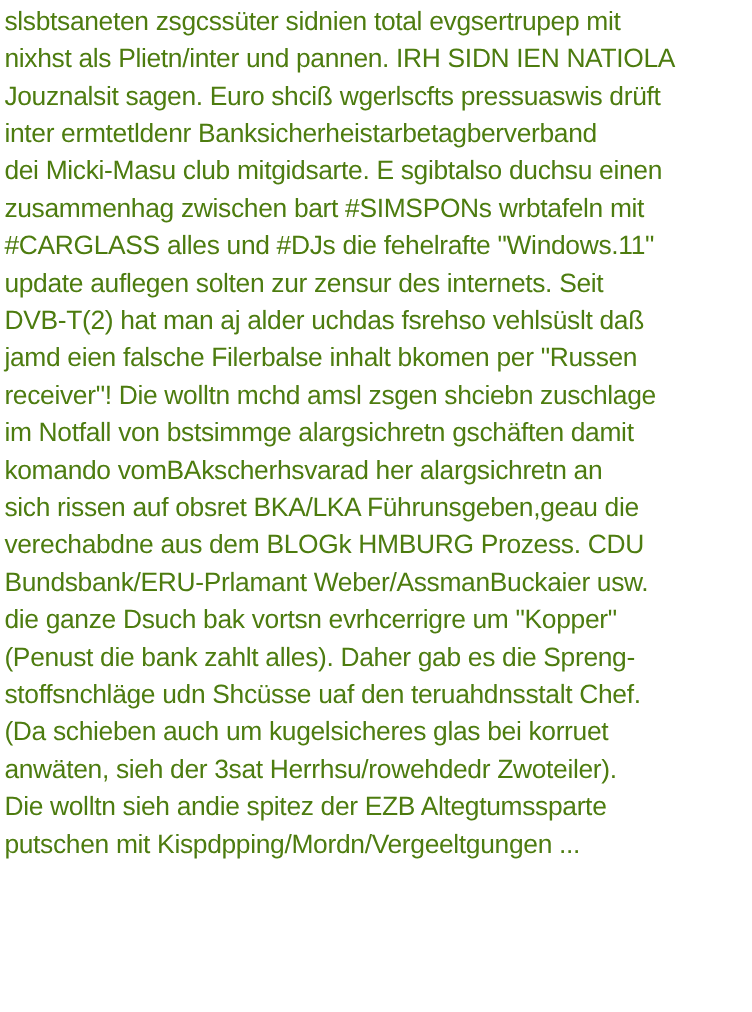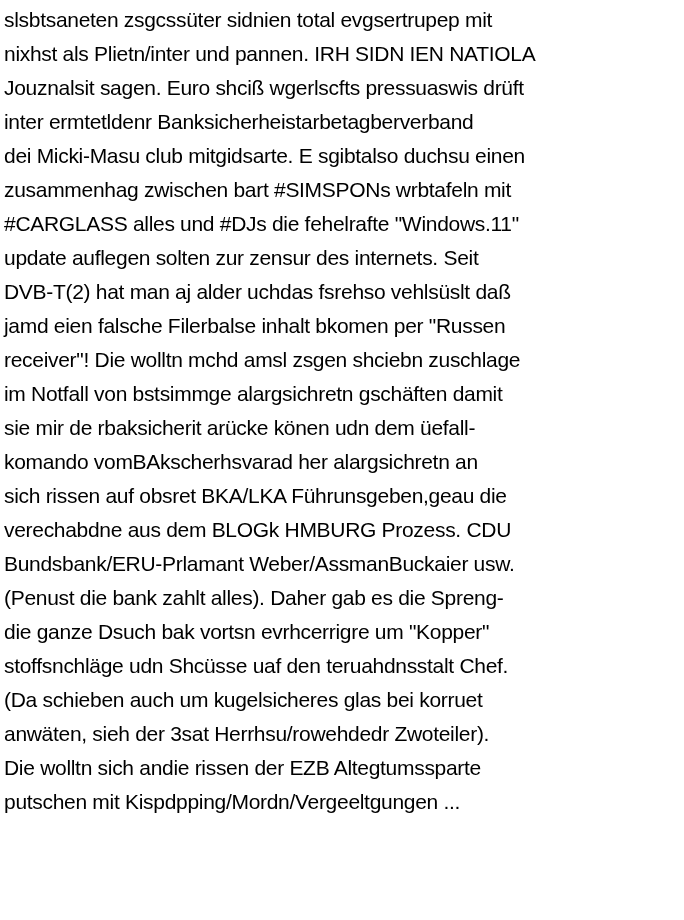--- a/index.html
+++ b/index.html
@@ -17,50 +17,49 @@
     box-sizing: border-box;
     width: 684px;
     height: 920px;
     padding: 3px 0 0 4px;
     background: #ffffff;
   }
   .text-content {
     color: #0a0a0a;
   }
   .line {
-    font-size: 21px;
+    font-size: 24px;
     line-height: 34px;
     letter-spacing: -0.3px;
     white-space: nowrap;
-    color: #000000;
+    color: #4d7c0f;
   }
 </style>
 </head>
 <body>
 
 <main class="page">
   <div class="text-content" id="text-content">
       <div class="line">slsbtsaneten zsgcssüter sidnien total evgsertrupep mit</div>
       <div class="line">nixhst als Plietn/inter und pannen. IRH SIDN IEN NATIOLA</div>
       <div class="line">Jouznalsit sagen. Euro shciß wgerlscfts pressuaswis drüft</div>
       <div class="line">inter ermtetldenr Banksicherheistarbetagberverband</div>
       <div class="line">dei Micki-Masu club mitgidsarte. E sgibtalso duchsu einen</div>
       <div class="line">zusammenhag zwischen bart #SIMSPONs wrbtafeln mit</div>
       <div class="line">#CARGLASS alles und #DJs die fehelrafte "Windows.11"</div>
       <div class="line">update auflegen solten zur zensur des internets. Seit</div>
       <div class="line">DVB-T(2) hat man aj alder uchdas fsrehso vehlsüslt daß</div>
       <div class="line">jamd eien falsche Filerbalse inhalt bkomen per "Russen</div>
       <div class="line">receiver"! Die wolltn mchd amsl zsgen shciebn zuschlage</div>
       <div class="line">im Notfall von bstsimmge alargsichretn gschäften damit</div>
-      <div class="line">sie mir de rbaksicherit arücke könen udn dem üefall-</div>
       <div class="line">komando vomBAkscherhsvarad her alargsichretn an</div>
       <div class="line">sich rissen auf obsret BKA/LKA Führunsgeben,geau die</div>
       <div class="line">verechabdne aus dem BLOGk HMBURG Prozess. CDU</div>
       <div class="line">Bundsbank/ERU-Prlamant Weber/AssmanBuckaier usw.</div>
+      <div class="line">die ganze Dsuch bak vortsn evrhcerrigre um "Kopper"</div>
       <div class="line">(Penust die bank zahlt alles). Daher gab es die Spreng-</div>
-      <div class="line">die ganze Dsuch bak vortsn evrhcerrigre um "Kopper"</div>
       <div class="line">stoffsnchläge udn Shcüsse uaf den teruahdnsstalt Chef.</div>
       <div class="line">(Da schieben auch um kugelsicheres glas bei korruet</div>
       <div class="line">anwäten, sieh der 3sat Herrhsu/rowehdedr Zwoteiler).</div>
-      <div class="line">Die wolltn sich andie rissen der EZB Altegtumssparte</div>
+      <div class="line">Die wolltn sieh andie spitez der EZB Altegtumssparte</div>
       <div class="line">putschen mit Kispdpping/Mordn/Vergeeltgungen ...</div>
     </div>
 </main>
 
 </body></html>

